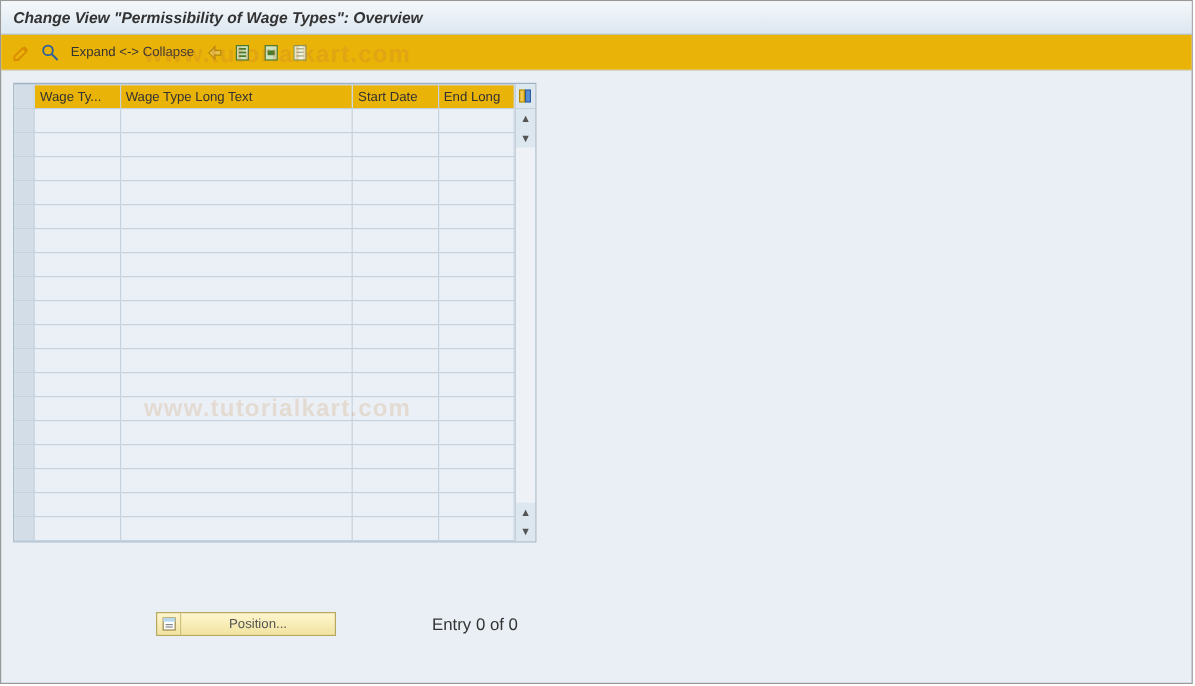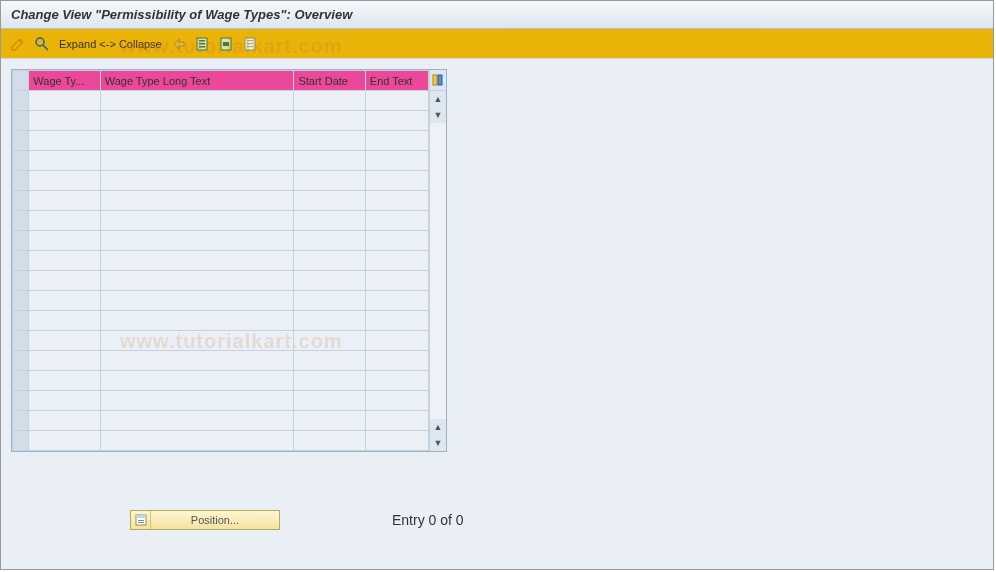--- a/index.html
+++ b/index.html
@@ -71,21 +71,21 @@
       font-size: 11px;
       color: #333;
       text-align: left;
       padding: 2px 4px;
       height: 20px;
       background: #eaf0f6;
       overflow: hidden;
       white-space: nowrap;
     }
     table.grid th {
-      background: #ec4899;
+      background: #eab308;
     }
     .sel-col { width: 16px; background: #d3dde7 !important; }
     .col-wt   { width: 70px; }
     .col-txt  { width: 190px; }
     .col-sd   { width: 70px; }
     .col-ed   { width: 62px; }
     .vscroll {
       width: 17px;
       background: #e2e8ee;
       display: flex;
@@ -105,21 +105,21 @@
       color:#555;
       font-size:9px;
     }
     .vscroll .track { flex:1; background:#eef2f6; }
     .bottom-bar {
       position: absolute;
       left: 0; right: 0;
       top: 510px;
       display: flex;
       align-items: center;
-      gap: 112px;
+      gap: 80px;
       padding-left: 130px;
     }
     .position-btn {
       display: inline-flex;
       align-items: center;
       background: linear-gradient(#fff6cf, #f2e3a0);
       border: 1px solid #b9a85a;
       height: 20px;
       width: 150px;
       font-size: 11px;
@@ -212,21 +212,21 @@
 
   <div class="content-area">
     <div class="table-wrap">
       <table class="grid">
         <thead>
           <tr>
             <th class="sel-col"></th>
             <th class="col-wt">Wage Ty...</th>
             <th class="col-txt">Wage Type Long Text</th>
             <th class="col-sd">Start Date</th>
-            <th class="col-ed">End Text</th>
+            <th class="col-ed">End Long</th>
           </tr>
         </thead>
         <tbody id="tbody">
             <tr>
               <td class="sel-col"></td>
               <td class="col-wt"></td>
               <td class="col-txt"></td>
               <td class="col-sd"></td>
               <td class="col-ed"></td>
             </tr>

